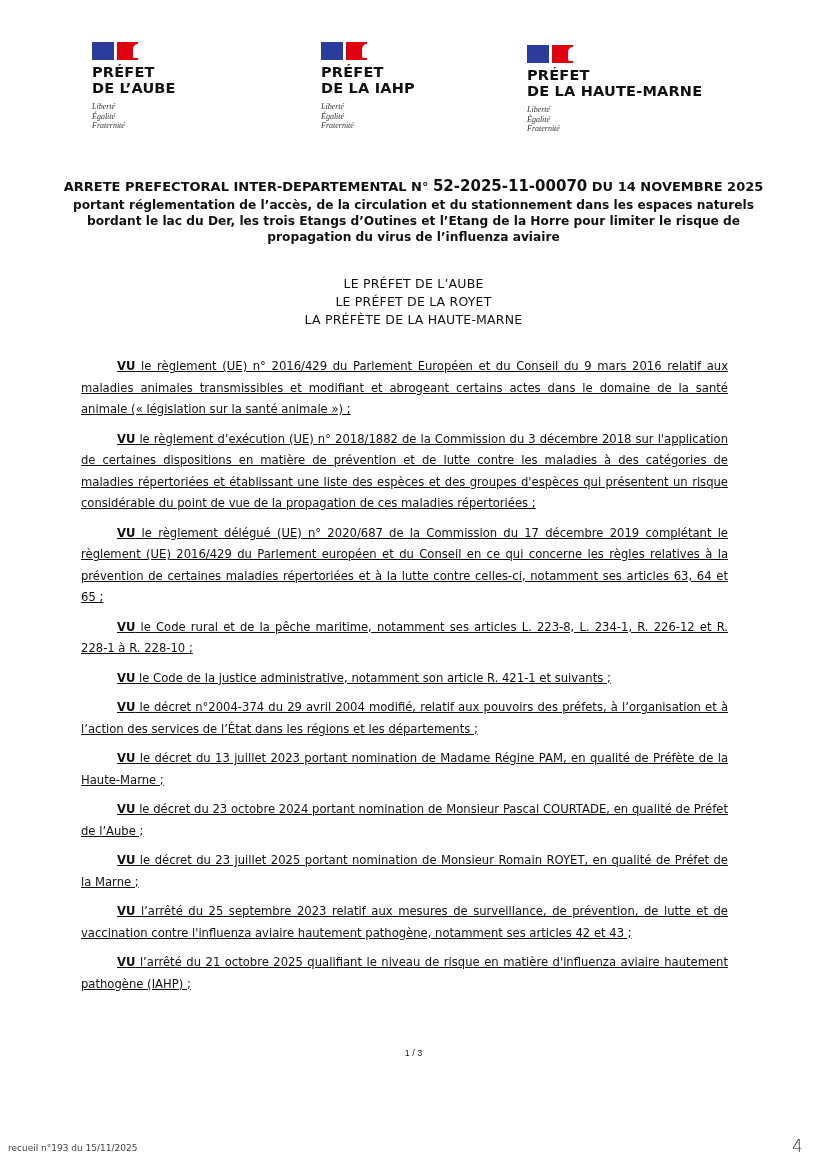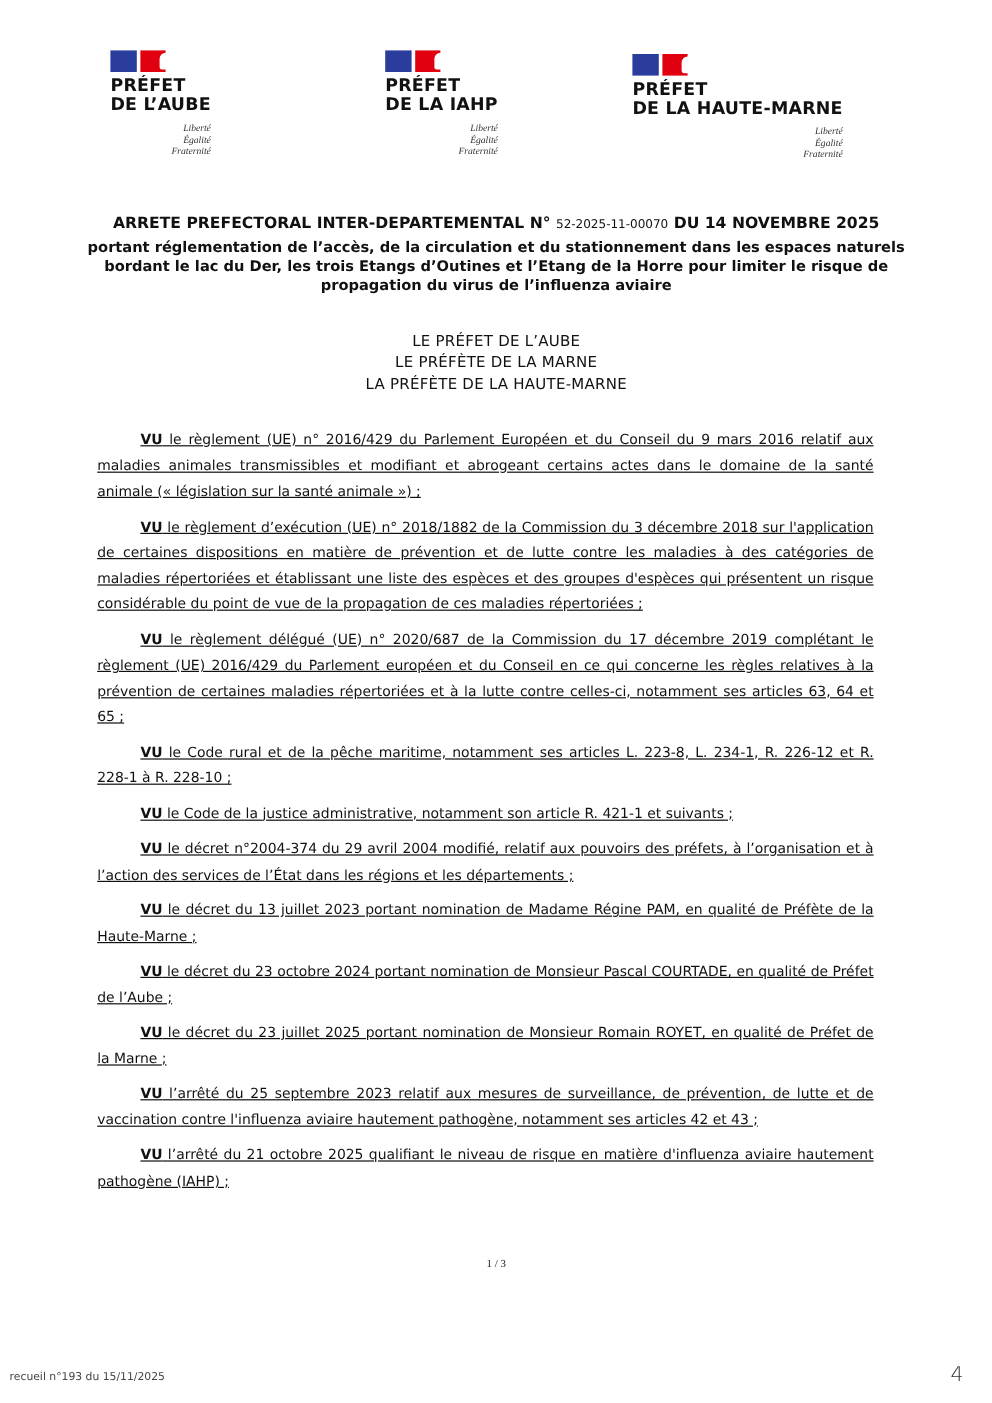--- a/index.html
+++ b/index.html
@@ -9,43 +9,43 @@
   .logo { position: absolute; top: 42px; }
   .logo .flag { display: flex; width: 46px; height: 18px; margin-bottom: 4px; }
   .logo .flag .blue { width: 22px; height: 18px; background: #2b3d9c; position: relative; }
   .logo .flag .gap  { width: 3px; height: 18px; background: #fff; }
   .logo .flag .red  { width: 21px; height: 18px; background: #e1000f; position: relative; }
   .logo .flag .marianne { position: absolute; right: -4px; top: 2px; width: 9px; height: 14px;
         background: #fff; border-radius: 5px 3px 4px 2px; }
   .logo .name { font-family: "DejaVu Sans", sans-serif; font-weight: bold; font-size: 14.5px;
         line-height: 16px; color: #111; letter-spacing: 0.2px; }
   .logo .motto { font-family: "Liberation Serif", serif; font-style: italic; font-size: 8px;
-        line-height: 9.5px; color: #333; margin-top: 6px; text-align: right; }
+        line-height: 9.5px; color: #333; margin-top: 6px; }
 
   #logo-aube { left: 92px; }
   #logo-marne { left: 321px; }
   #logo-hm { left: 527px; top: 45px; }
 
   .title-block { position: absolute; top: 178px; left: 60px; width: 707px; text-align: center; }
   .title-main { font-family: "DejaVu Sans", sans-serif; font-weight: bold; font-size: 13px;
         line-height: 17px; letter-spacing: 0; }
-  .title-main .num { font-size: 10px; font-weight: normal; }
+  .title-main .num { font-size: 15px; font-weight: bold; }
   .title-sub { font-family: "DejaVu Sans", sans-serif; font-weight: bold; font-size: 12.2px;
         line-height: 16px; margin-top: 2px; }
 
   .prefets { position: absolute; top: 275px; left: 0; width: 827px; text-align: center;
         font-family: "DejaVu Sans", sans-serif; font-size: 12.5px; line-height: 18px; letter-spacing: 0.2px; }
 
   .body { position: absolute; top: 356px; left: 81px; width: 647px;
         font-family: "DejaVu Sans", sans-serif; font-size: 11.6px; line-height: 21.5px; }
   .para { text-align: justify; text-indent: 36px; margin: 0 0 8px 0; text-decoration: underline; }
   .para .vu { font-weight: bold; }
 
   .page-num { position: absolute; top: 1048px; left: 0; width: 827px; text-align: center;
-        font-family: Liberation Serif, serif; font-size: 9px; color: #222; }
+        font-family: Liberation Sans, sans-serif; font-size: 9px; color: #222; }
   .recueil { position: absolute; top: 1143px; left: 8px; font-family: "DejaVu Sans", sans-serif;
         font-size: 9px; color: #444; }
   .sheet-num { position: absolute; top: 1136px; left: 792px; font-family: "DejaVu Sans", sans-serif;
         font-size: 17px; font-weight: 300; color: #333; }
 </style>
 </head>
 <body>
 
 <div class="logo" id="logo-aube">
   <div class="flag">
@@ -102,21 +102,21 @@
   <div class="title-main">
     <span>ARRETE PREFECTORAL INTER-DEPARTEMENTAL  N°</span>
     <span class="num">52-2025-11-00070</span>
     <span>DU  14 NOVEMBRE 2025</span>
   </div>
   <div class="title-sub">portant réglementation de l’accès, de la circulation et du stationnement dans les espaces naturels bordant le lac du Der, les trois Etangs d’Outines et l’Etang de la Horre pour limiter le risque de propagation du virus de l’influenza aviaire</div>
 </div>
 
 <div class="prefets">
   <div>LE PRÉFET DE L’AUBE</div>
-  <div>LE PRÉFÈTE DE LA MARNE</div>
+  <div>LE PRÉFET DE LA ROYET</div>
   <div>LA PRÉFÈTE DE LA HAUTE-MARNE</div>
 </div>
 
 <div class="body">
   <p class="para"><span class="vu">VU</span><span> le règlement (UE) n° 2016/429 du Parlement Européen et du Conseil du 9 mars 2016 relatif aux maladies animales transmissibles et modifiant et abrogeant certains actes dans le domaine de la santé animale (« législation sur la santé animale ») ;</span></p>
   <p class="para"><span class="vu">VU</span><span> le règlement d’exécution (UE) n° 2018/1882 de la Commission du 3 décembre 2018 sur l'application de certaines dispositions en matière de prévention et de lutte contre les maladies à des catégories de maladies répertoriées et établissant une liste des espèces et des groupes d'espèces qui présentent un risque considérable du point de vue de la propagation de ces maladies répertoriées ;</span></p>
   <p class="para"><span class="vu">VU</span><span> le règlement délégué (UE) n° 2020/687 de la Commission du 17 décembre 2019 complétant le règlement (UE) 2016/429 du Parlement européen et du Conseil en ce qui concerne les règles relatives à la prévention de certaines maladies répertoriées et à la lutte contre celles-ci, notamment ses articles 63, 64 et 65 ;</span></p>
   <p class="para"><span class="vu">VU</span><span> le Code rural et de la pêche maritime, notamment ses articles L. 223-8, L. 234-1, R. 226-12 et R. 228-1 à R. 228-10 ;</span></p>
   <p class="para"><span class="vu">VU</span><span> le Code de la justice administrative, notamment son article R. 421-1 et suivants ;</span></p>
   <p class="para"><span class="vu">VU</span><span> le décret n°2004-374 du 29 avril 2004 modifié, relatif aux pouvoirs des préfets, à l’organisation et à l’action des services de l’État dans les régions et les départements ;</span></p>

